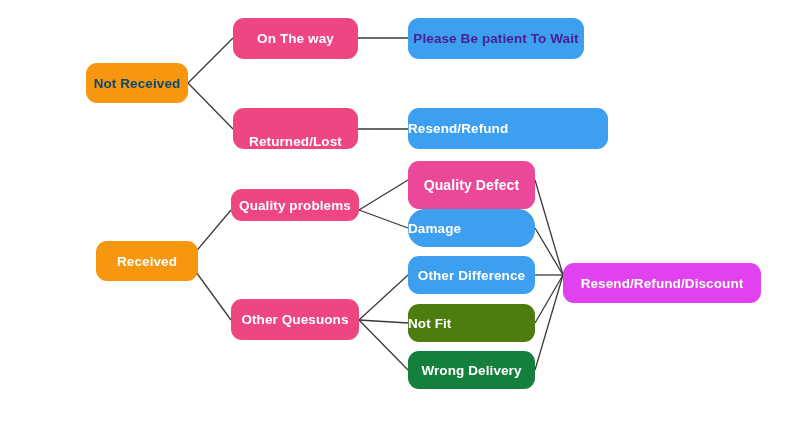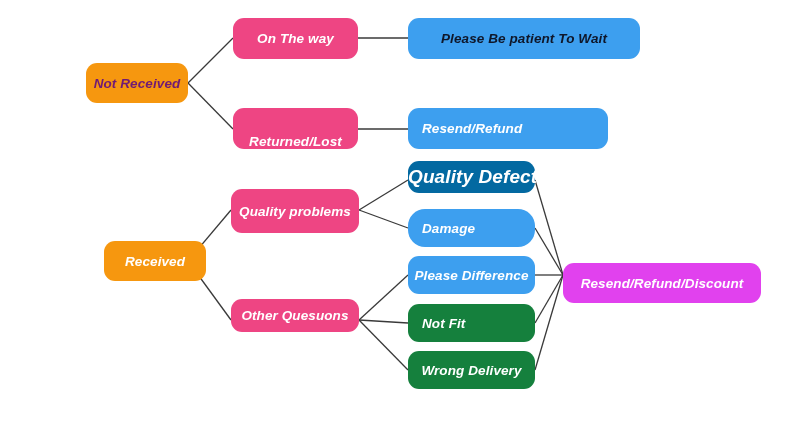--- a/index.html
+++ b/index.html
@@ -27,29 +27,28 @@
     position: absolute;
     box-sizing: border-box;
     display: flex;
     align-items: center;
     border-radius: 11px;
     color: #ffffff;
     font-weight: bold;
     letter-spacing: 0.1px;
     white-space: nowrap;
     user-select: none;
-    font-style: italic;
   }
   .node .label {
     display: block;
     width: 100%;
   }
   .align-center .label { text-align: center; }
   .align-left  .label { text-align: left; }
-  .pad-left { padding-left: 14px; }
+  .pad-left { }
 </style>
 </head>
 <body>
 
 <div id="canvas">
 
   <svg id="edges" viewBox="0 0 800 422" xmlns="http://www.w3.org/2000/svg">
       <line x1="188" y1="83" x2="233" y2="38" stroke="#3A3A3A" stroke-width="1.3" shape-rendering="geometricPrecision"></line>
       <line x1="188" y1="83" x2="233" y2="129" stroke="#3A3A3A" stroke-width="1.3" shape-rendering="geometricPrecision"></line>
       <line x1="358" y1="38" x2="408" y2="38" stroke="#3A3A3A" stroke-width="1.3" shape-rendering="geometricPrecision"></line>
@@ -62,54 +61,54 @@
       <line x1="359" y1="320" x2="408" y2="323" stroke="#3A3A3A" stroke-width="1.3" shape-rendering="geometricPrecision"></line>
       <line x1="359" y1="320" x2="408" y2="370" stroke="#3A3A3A" stroke-width="1.3" shape-rendering="geometricPrecision"></line>
       <line x1="535" y1="180" x2="563" y2="275" stroke="#3A3A3A" stroke-width="1.3" shape-rendering="geometricPrecision"></line>
       <line x1="535" y1="228" x2="563" y2="275" stroke="#3A3A3A" stroke-width="1.3" shape-rendering="geometricPrecision"></line>
       <line x1="535" y1="275" x2="563" y2="275" stroke="#3A3A3A" stroke-width="1.3" shape-rendering="geometricPrecision"></line>
       <line x1="535" y1="323" x2="563" y2="275" stroke="#3A3A3A" stroke-width="1.3" shape-rendering="geometricPrecision"></line>
       <line x1="535" y1="370" x2="563" y2="275" stroke="#3A3A3A" stroke-width="1.3" shape-rendering="geometricPrecision"></line>
     </svg>
 
   <div id="node-layer">
-      <div class="node align-center" style="left: 86px; top: 63px; width: 102px; height: 40px; background: rgb(246, 151, 15); font-size: 13.5px; color: #701a75;">
+      <div class="node align-center" style="left: 86px; top: 63px; width: 102px; height: 40px; background: rgb(246, 151, 15); font-size: 13.5px; color: #0c4a6e;">
         <span class="label">Not Received</span>
       </div>
       <div class="node align-center" style="left: 233px; top: 18px; width: 125px; height: 41px; background: rgb(238, 69, 131); font-size: 13.5px; color: rgb(255, 255, 255);">
         <span class="label">On The way</span>
       </div>
       <div class="node align-center" style="left: 233px; top: 108px; width: 125px; height: 41px; background: rgb(238, 69, 131); font-size: 13.5px; color: rgb(255, 255, 255); align-items: flex-end;">
         <span class="label">Returned/Lost</span>
       </div>
-      <div class="node align-center" style="left: 408px; top: 18px; width: 232px; height: 41px; background: rgb(61, 159, 239); font-size: 13.5px; color: #0f172a;">
+      <div class="node align-center" style="left: 408px; top: 18px; width: 176px; height: 41px; background: rgb(61, 159, 239); font-size: 13.5px; color: #4c1d95;">
         <span class="label">Please Be patient To Wait</span>
       </div>
       <div class="node align-left pad-left" style="left: 408px; top: 108px; width: 200px; height: 41px; background: rgb(61, 159, 239); font-size: 13.5px; color: rgb(255, 255, 255);">
         <span class="label">Resend/Refund</span>
       </div>
-      <div class="node align-center" style="left: 104px; top: 241px; width: 102px; height: 40px; background: rgb(246, 151, 15); font-size: 13.5px; color: rgb(255, 255, 255);">
+      <div class="node align-center" style="left: 96px; top: 241px; width: 102px; height: 40px; background: rgb(246, 151, 15); font-size: 13.5px; color: rgb(255, 255, 255);">
         <span class="label">Received</span>
       </div>
-      <div class="node align-center" style="left: 231px; top: 189px; width: 128px; height: 44px; background: rgb(238, 69, 131); font-size: 13.5px; color: rgb(255, 255, 255);">
+      <div class="node align-center" style="left: 231px; top: 189px; width: 128px; height: 32px; background: rgb(238, 69, 131); font-size: 13.5px; color: rgb(255, 255, 255);">
         <span class="label">Quality problems</span>
       </div>
-      <div class="node align-center" style="left: 231px; top: 299px; width: 128px; height: 33px; background: rgb(238, 69, 131); font-size: 13.5px; color: rgb(255, 255, 255);">
+      <div class="node align-center" style="left: 231px; top: 299px; width: 128px; height: 41px; background: rgb(238, 69, 131); font-size: 13.5px; color: rgb(255, 255, 255);">
         <span class="label">Other Quesuons</span>
       </div>
-      <div class="node align-center" style="left: 408px; top: 161px; width: 127px; height: 32px; background: #0369a1; font-size: 19px; color: rgb(255, 255, 255);">
+      <div class="node align-center" style="left: 408px; top: 161px; width: 127px; height: 48px; background: #ec4899; font-size: 14px; color: rgb(255, 255, 255);">
         <span class="label">Quality Defect</span>
       </div>
       <div class="node align-left pad-left" style="left: 408px; top: 209px; width: 127px; height: 38px; background: rgb(61, 159, 239); font-size: 13.5px; color: rgb(255, 255, 255); border-radius: 17px;">
         <span class="label">Damage</span>
       </div>
       <div class="node align-center" style="left: 408px; top: 256px; width: 127px; height: 38px; background: rgb(61, 159, 239); font-size: 13.5px; color: rgb(255, 255, 255);">
-        <span class="label">Please Difference</span>
+        <span class="label">Other Difference</span>
       </div>
-      <div class="node align-left pad-left" style="left: 408px; top: 304px; width: 127px; height: 38px; background: #15803d; font-size: 13.5px; color: rgb(255, 255, 255);">
+      <div class="node align-left pad-left" style="left: 408px; top: 304px; width: 127px; height: 38px; background: #4d7c0f; font-size: 13.5px; color: rgb(255, 255, 255);">
         <span class="label">Not Fit</span>
       </div>
       <div class="node align-center" style="left: 408px; top: 351px; width: 127px; height: 38px; background: #15803d; font-size: 13.5px; color: rgb(255, 255, 255);">
         <span class="label">Wrong Delivery</span>
       </div>
       <div class="node align-center" style="left: 563px; top: 255px; width: 198px; height: 40px; background: rgb(225, 65, 238); font-size: 13.5px; color: rgb(255, 255, 255); margin-top: 8px;">
         <span class="label">Resend/Refund/Discount</span>
       </div>
     </div>
 

